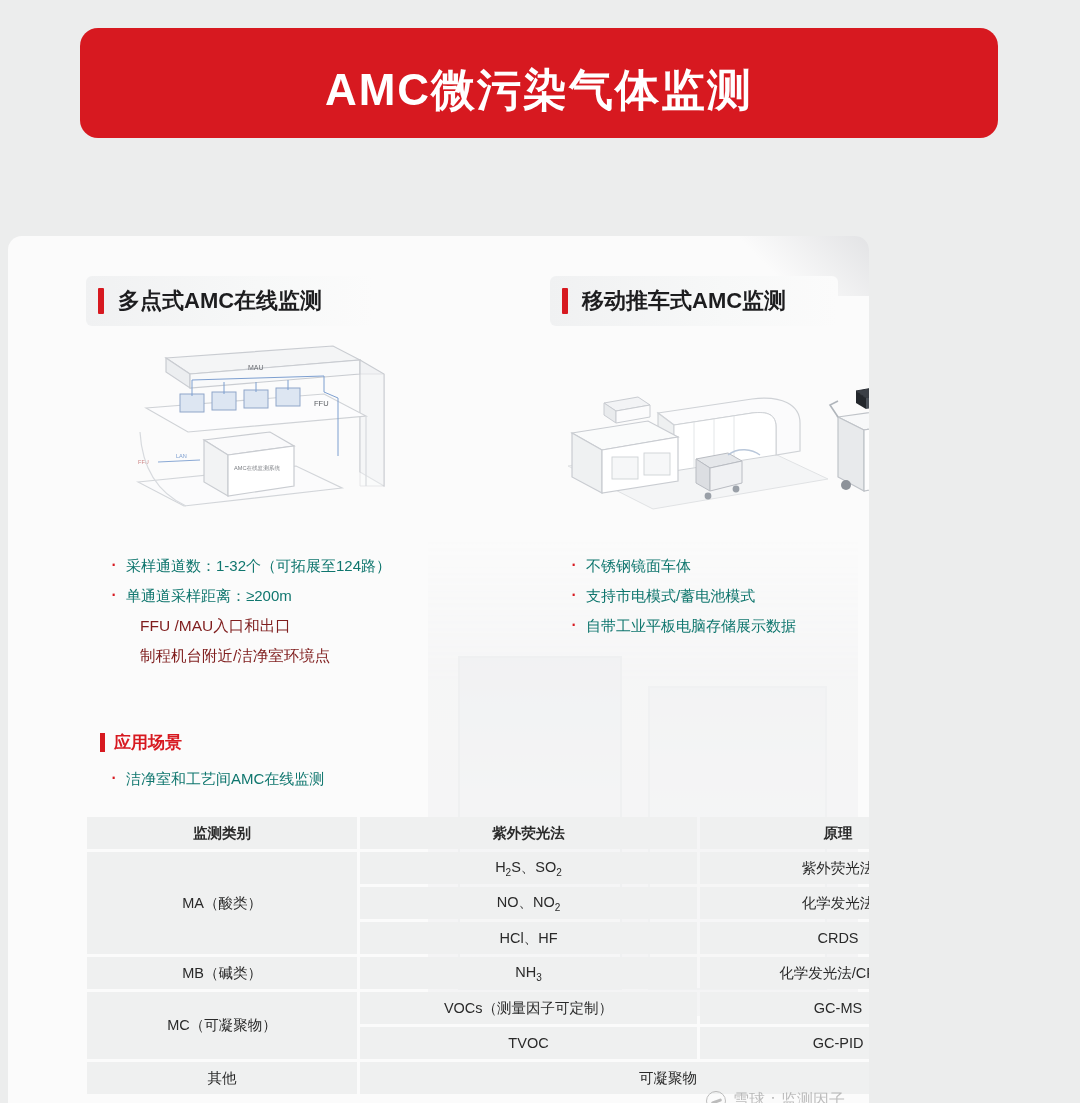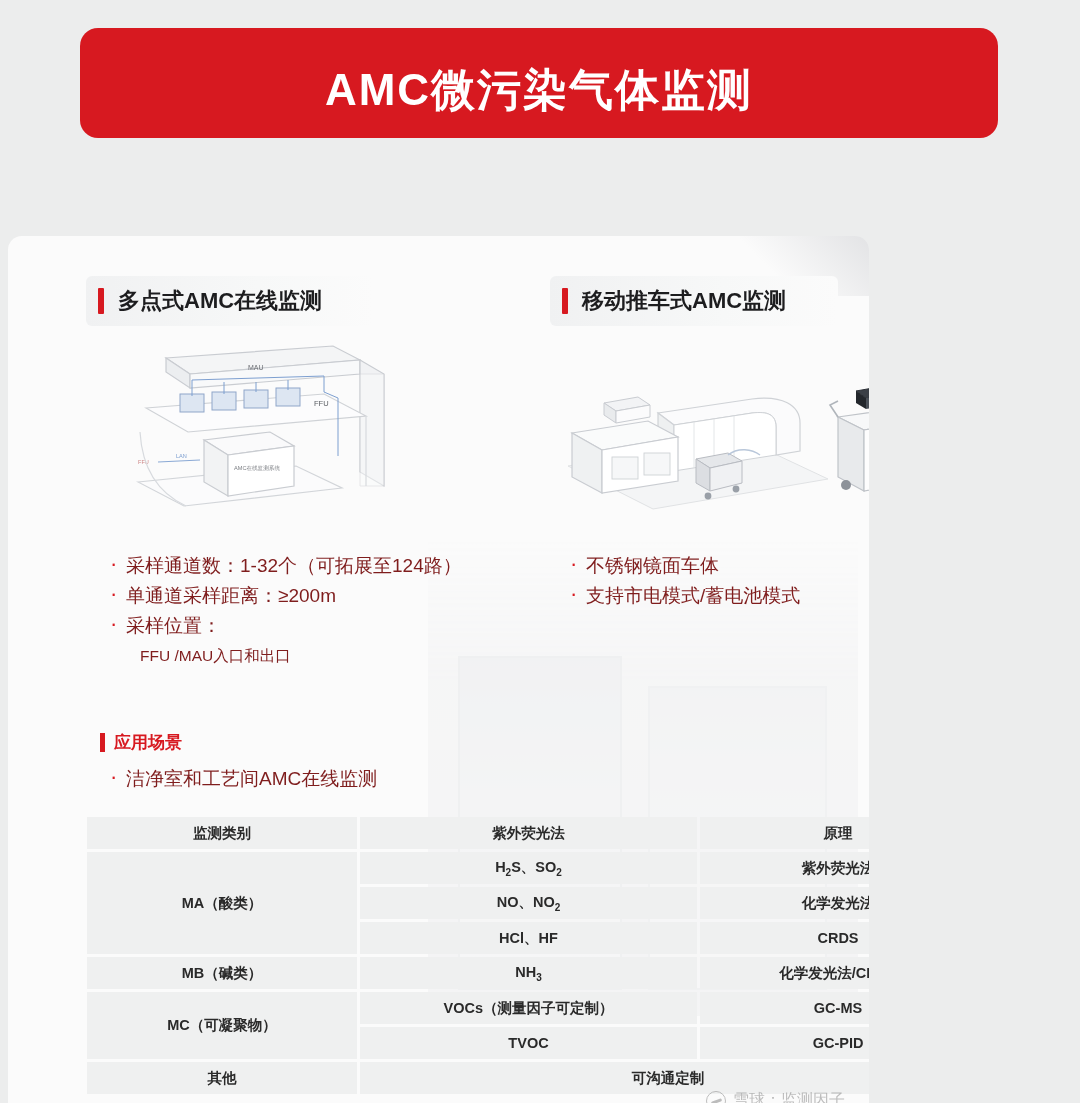--- a/index.html
+++ b/index.html
@@ -101,22 +101,22 @@
   
   .illo { position: absolute; }
   #illo-left { left: 120px; top: 100px; width: 300px; height: 190px; }
   #illo-right { left: 530px; top: 115px; width: 430px; height: 175px; }
 
   
   .blist { position: absolute; }
   #list-left { left: 100px; top: 315px; width: 380px; }
   #list-right { left: 560px; top: 315px; width: 380px; }
   .bitem {
-    font-size: 19px;
-    color: #7f1d1d;
+    font-size: 15px;
+    color: #0f766e;
     line-height: 30px;
     padding-left: 18px;
     position: relative;
     white-space: nowrap;
   }
   .bitem:before {
     content: "·";
     position: absolute;
     left: 2px;
     top: -2px;
@@ -157,21 +157,21 @@
     border-spacing: 3px;
     table-layout: fixed;
   }
   .tbl td, .tbl th {
     background: #eff0f0;
     border: none;
     height: 32px;
     text-align: center;
     font-size: 14.5px;
     color: #2a2a2a;
-    font-weight: bold;
+    font-weight: normal;
     padding: 2px 4px;
   }
   .tbl th { font-weight: bold; height: 32px; }
   .tbl .c1 { width: 270px; }
   .tbl .c2 { width: 337px; }
   .tbl .c3 { width: 276px; }
   sub { font-size: 10px; }
 
   
   .watermark {
@@ -319,27 +319,28 @@
       <circle cx="352" cy="140" r="5" fill="#8d9299"></circle>
       <circle cx="376" cy="131" r="4.4" fill="#8d9299"></circle>
 
       <path d="M300 66 L292 54 L300 50" stroke="#b0b5bb" fill="none" stroke-width="1.6"></path>
     </svg>
   </div>
 
   <div class="blist" id="list-left">
     <div class="bitem">采样通道数：1-32个（可拓展至124路）</div>
     <div class="bitem">单通道采样距离：≥200m</div>
-    <div class="bitem">采样位置：</div>
     <div class="subline">FFU /MAU入口和出口</div>
+    <div class="subline">制程机台附近/洁净室环境点</div>
   </div>
 
   <div class="blist" id="list-right">
     <div class="bitem">不锈钢镜面车体</div>
     <div class="bitem">支持市电模式/蓄电池模式</div>
+    <div class="bitem">自带工业平板电脑存储展示数据</div>
   </div>
 
   <div id="app-head">
     <div class="bar"></div>
     <div class="txt">应用场景</div>
   </div>
   <div id="app-left">
     <div class="bitem">洁净室和工艺间AMC在线监测</div>
   </div>
 
@@ -378,21 +379,21 @@
         <td class="c2">VOCs（测量因子可定制）</td>
         <td class="c3">GC-MS</td>
       </tr>
       <tr>
         <td class="c2">TVOC</td>
         <td class="c3">GC-PID</td>
       </tr>
 
       <tr>
         <td class="c1">其他</td>
-        <td colspan="2">可沟通定制</td>
+        <td colspan="2">可凝聚物</td>
       </tr>
     </tbody>
   </table>
 
   <div class="watermark">
     <div class="logo"></div>
     <div class="wtxt">雪球：监测因子</div>
   </div>
 </div>
 

